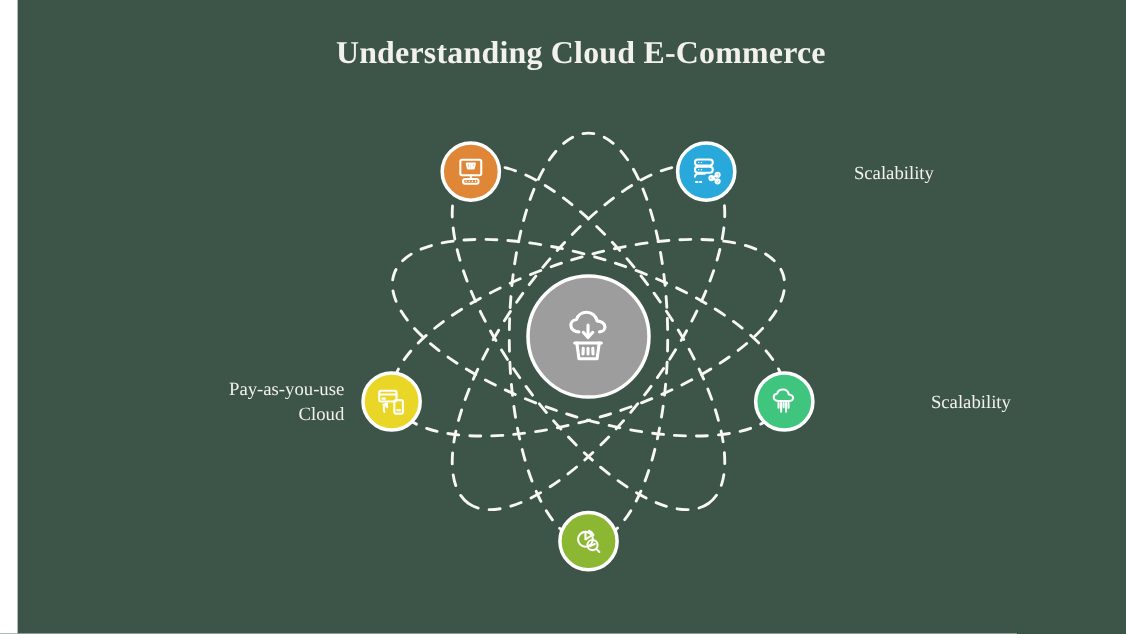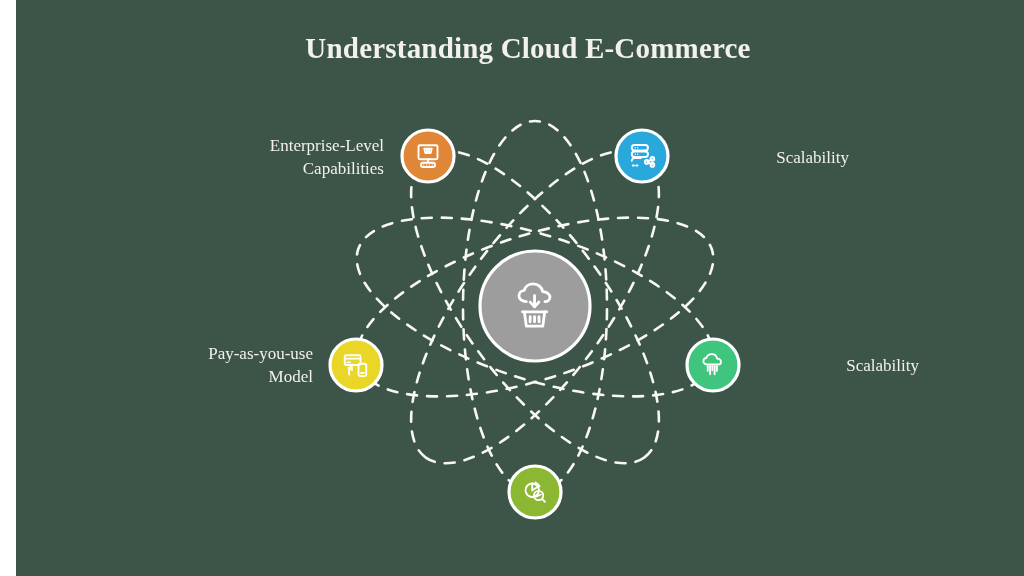--- a/index.html
+++ b/index.html
@@ -143,22 +143,20 @@
         <line x1="9.8" y1="10.6" x2="9.8" y2="5.2"></line>
         <line x1="9.8" y1="10.6" x2="14.4" y2="7.8"></line>
         <path d="M12.4 4.4 A6.6 6.6 0 0 1 15.6 7.4"></path>
         <circle class="masked" cx="14.9" cy="14.8" r="3.7" fill="#8BB733"></circle>
         <line x1="13.2" y1="15.6" x2="16.6" y2="14"></line>
         <line x1="17.6" y1="17.5" x2="19.9" y2="19.8"></line>
       </g>
     </g>
   </svg>
 
-  <div class="node-label label-left lbl-enterprise">Enterprise-Level
-Capabilities</div>
 
   <div class="node-label label-right lbl-scalability">Scalability</div>
 
   <div class="node-label label-left lbl-pay">Pay-as-you-use
-Model</div>
+Cloud</div>
 
   <div class="node-label label-right lbl-flexibility">Scalability</div>
 </div>
 
 </body></html>

